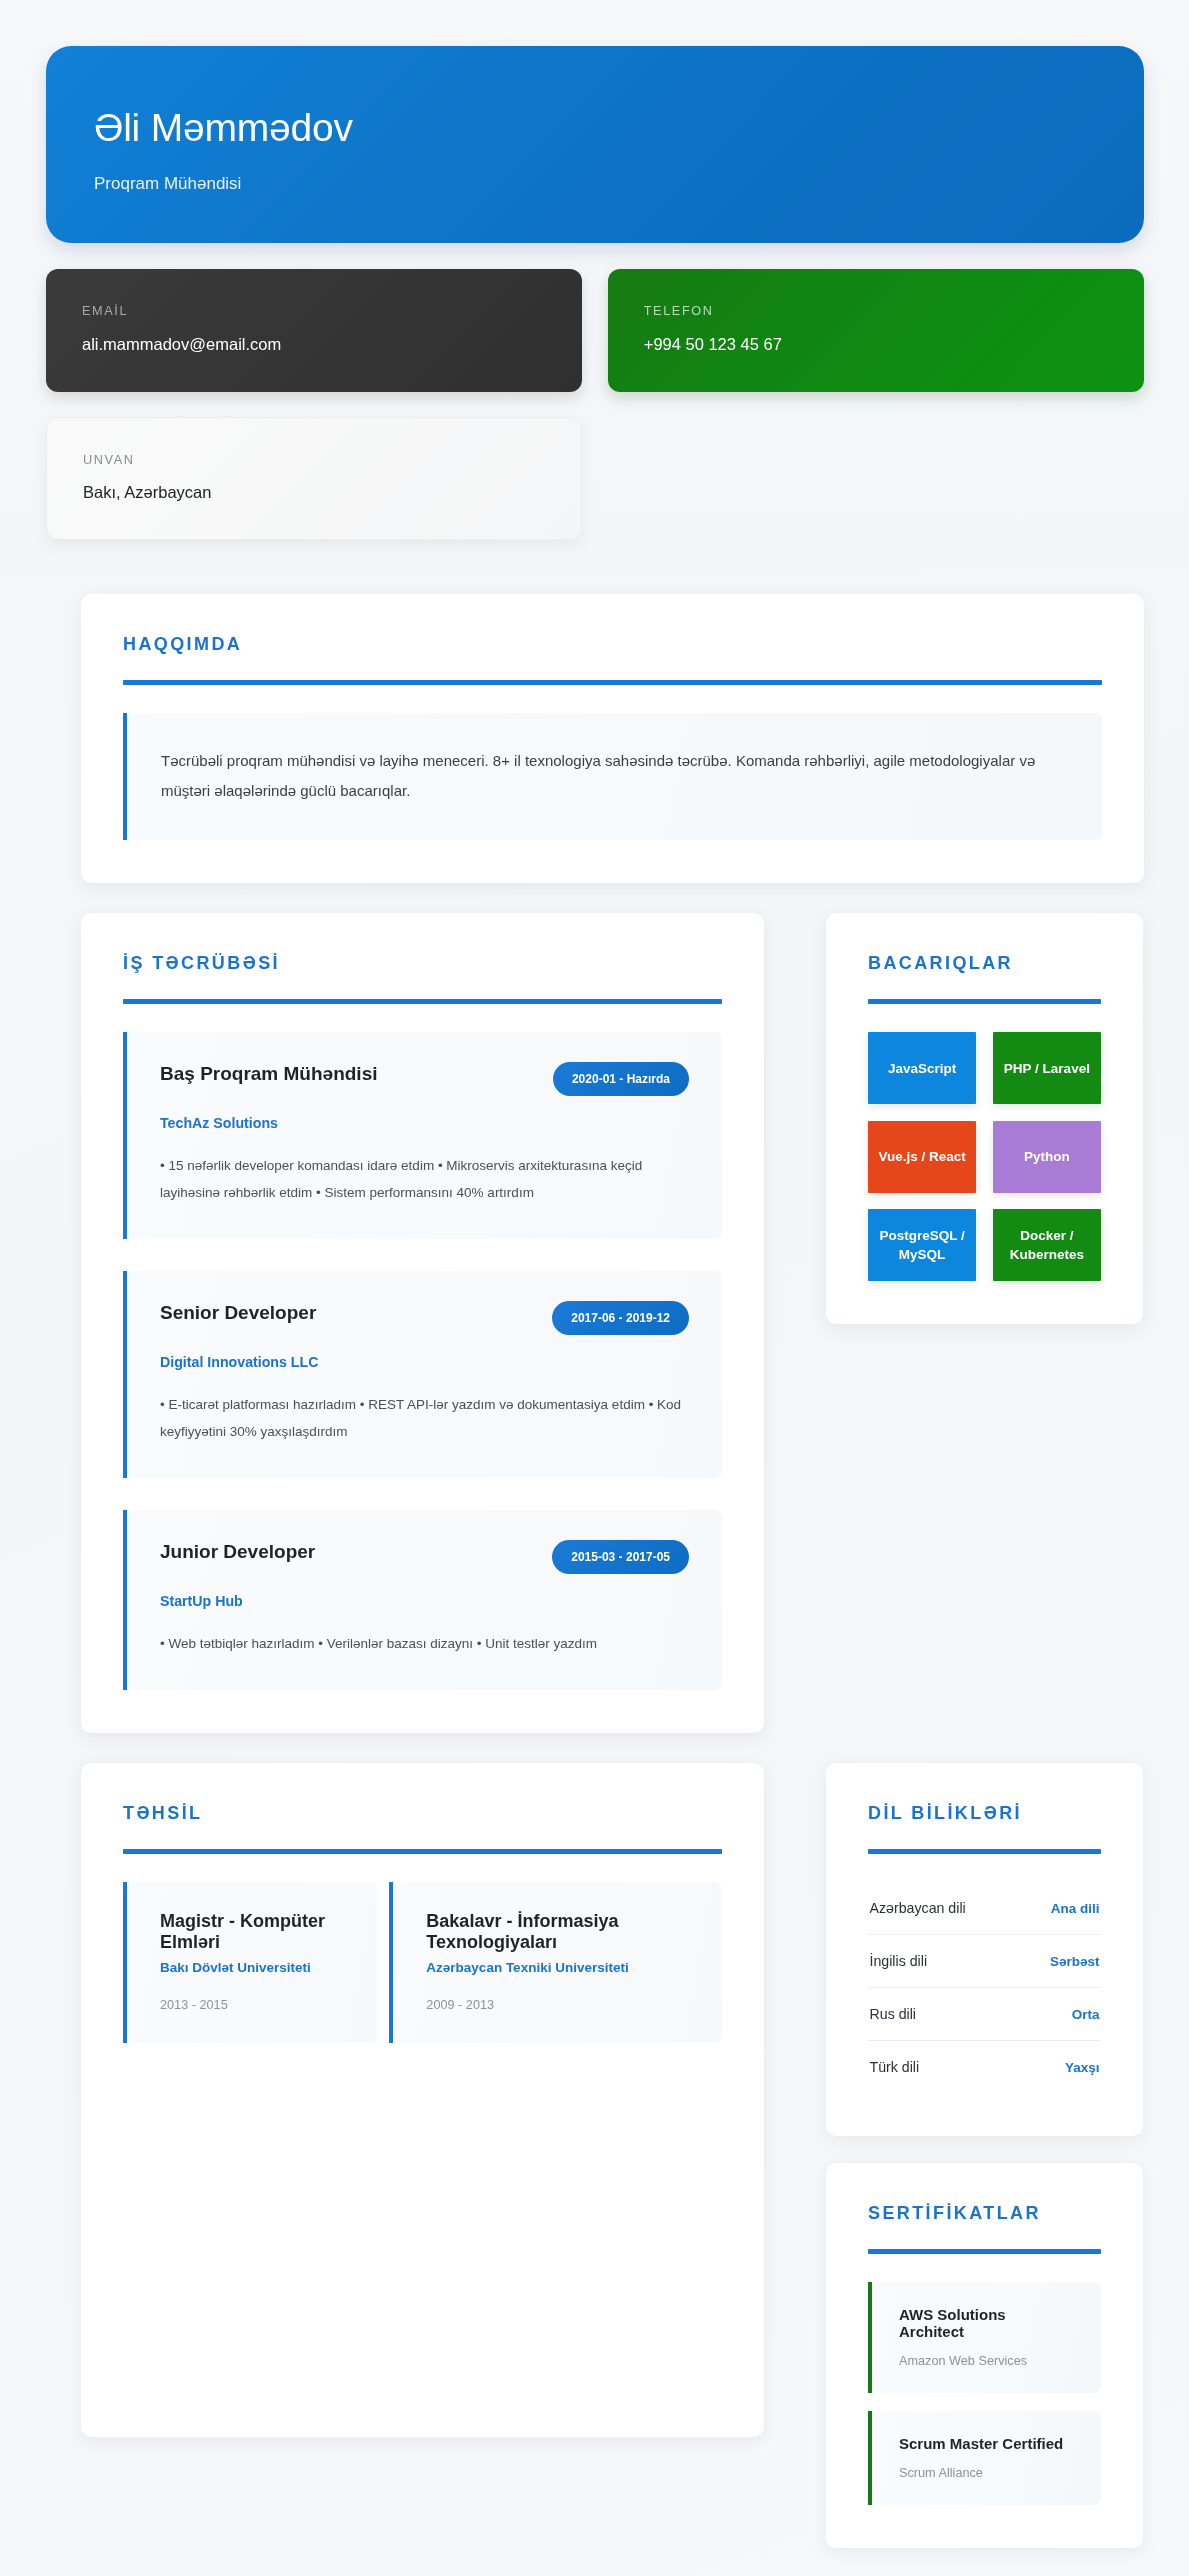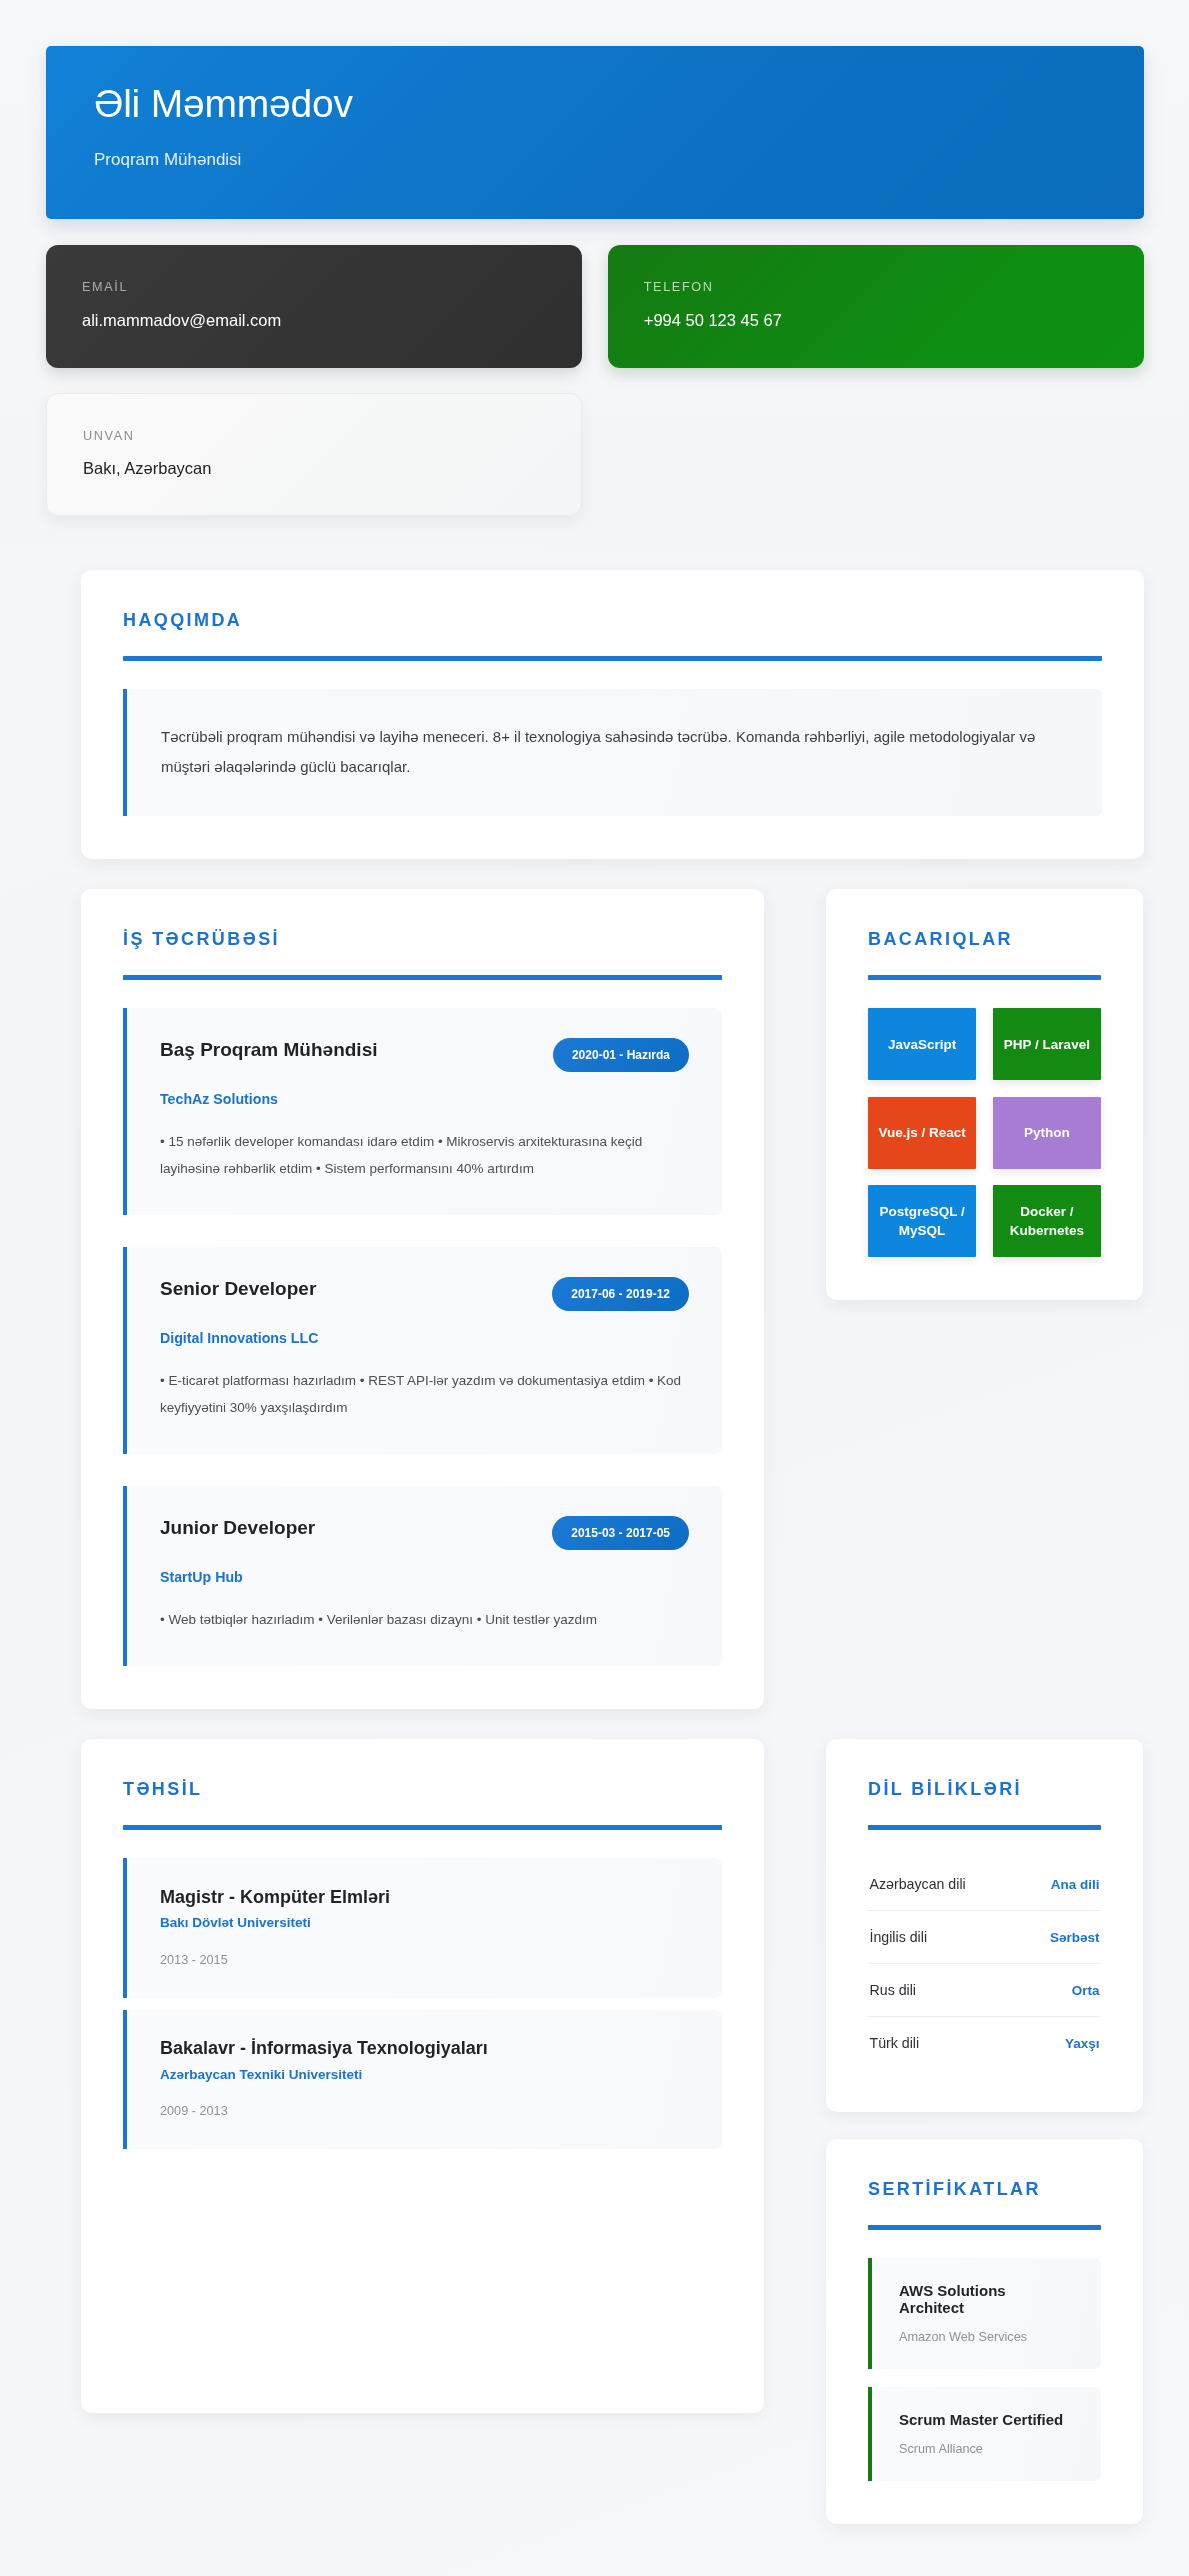--- a/index.html
+++ b/index.html
@@ -22,22 +22,22 @@
 
   
   .header-band {
     padding: 46px 46px 0 46px;
     background: linear-gradient(180deg, #f7f8fa 0%, #f4f5f7 100%);
     padding-bottom: 30px;
   }
 
   .name-card {
     background: linear-gradient(135deg, #1180d6 0%, #0d72c4 55%, #0b6cbd 100%);
-    border-radius: 5px;
-    padding: 38px 48px 49px 48px;
+    border-radius: 25px;
+    padding: 62px 48px 49px 48px;
     box-shadow: 0 7.5px 19.5px rgba(15, 60, 110, 0.14);
   }
   .name-card h1 {
     color: #ffffff;
     font-size: 39px;
     font-weight: 400;
     letter-spacing: -0.2px;
     line-height: 1.05;
   }
   .name-card .subtitle {
@@ -211,21 +211,21 @@
     text-align: center;
     padding: 9px 7.5px;
     color: #ffffff;
     font-size: 13.5px;
     font-weight: bold;
     line-height: 1.45;
     box-shadow: 0 3px 9px rgba(0,0,0,0.10);
   }
 
   
-  .edu-list { margin-top: 28.5px; display: flex; flex-direction: column; gap: 12px; }
+  .edu-list { margin-top: 28.5px; display: flex; flex-direction: row; gap: 12px; }
   .edu-item {
     background: linear-gradient(100deg, #fafbfc 0%, #f7f8f9 100%);
     border-left: 4.5px solid #1a78d4;
     border-radius: 0 6.7px 6.7px 0;
     padding: 28.5px 33px 31px 33px;
   }
   .edu-degree {
     color: #1f2328;
     font-size: 18px;
     font-weight: bold;

